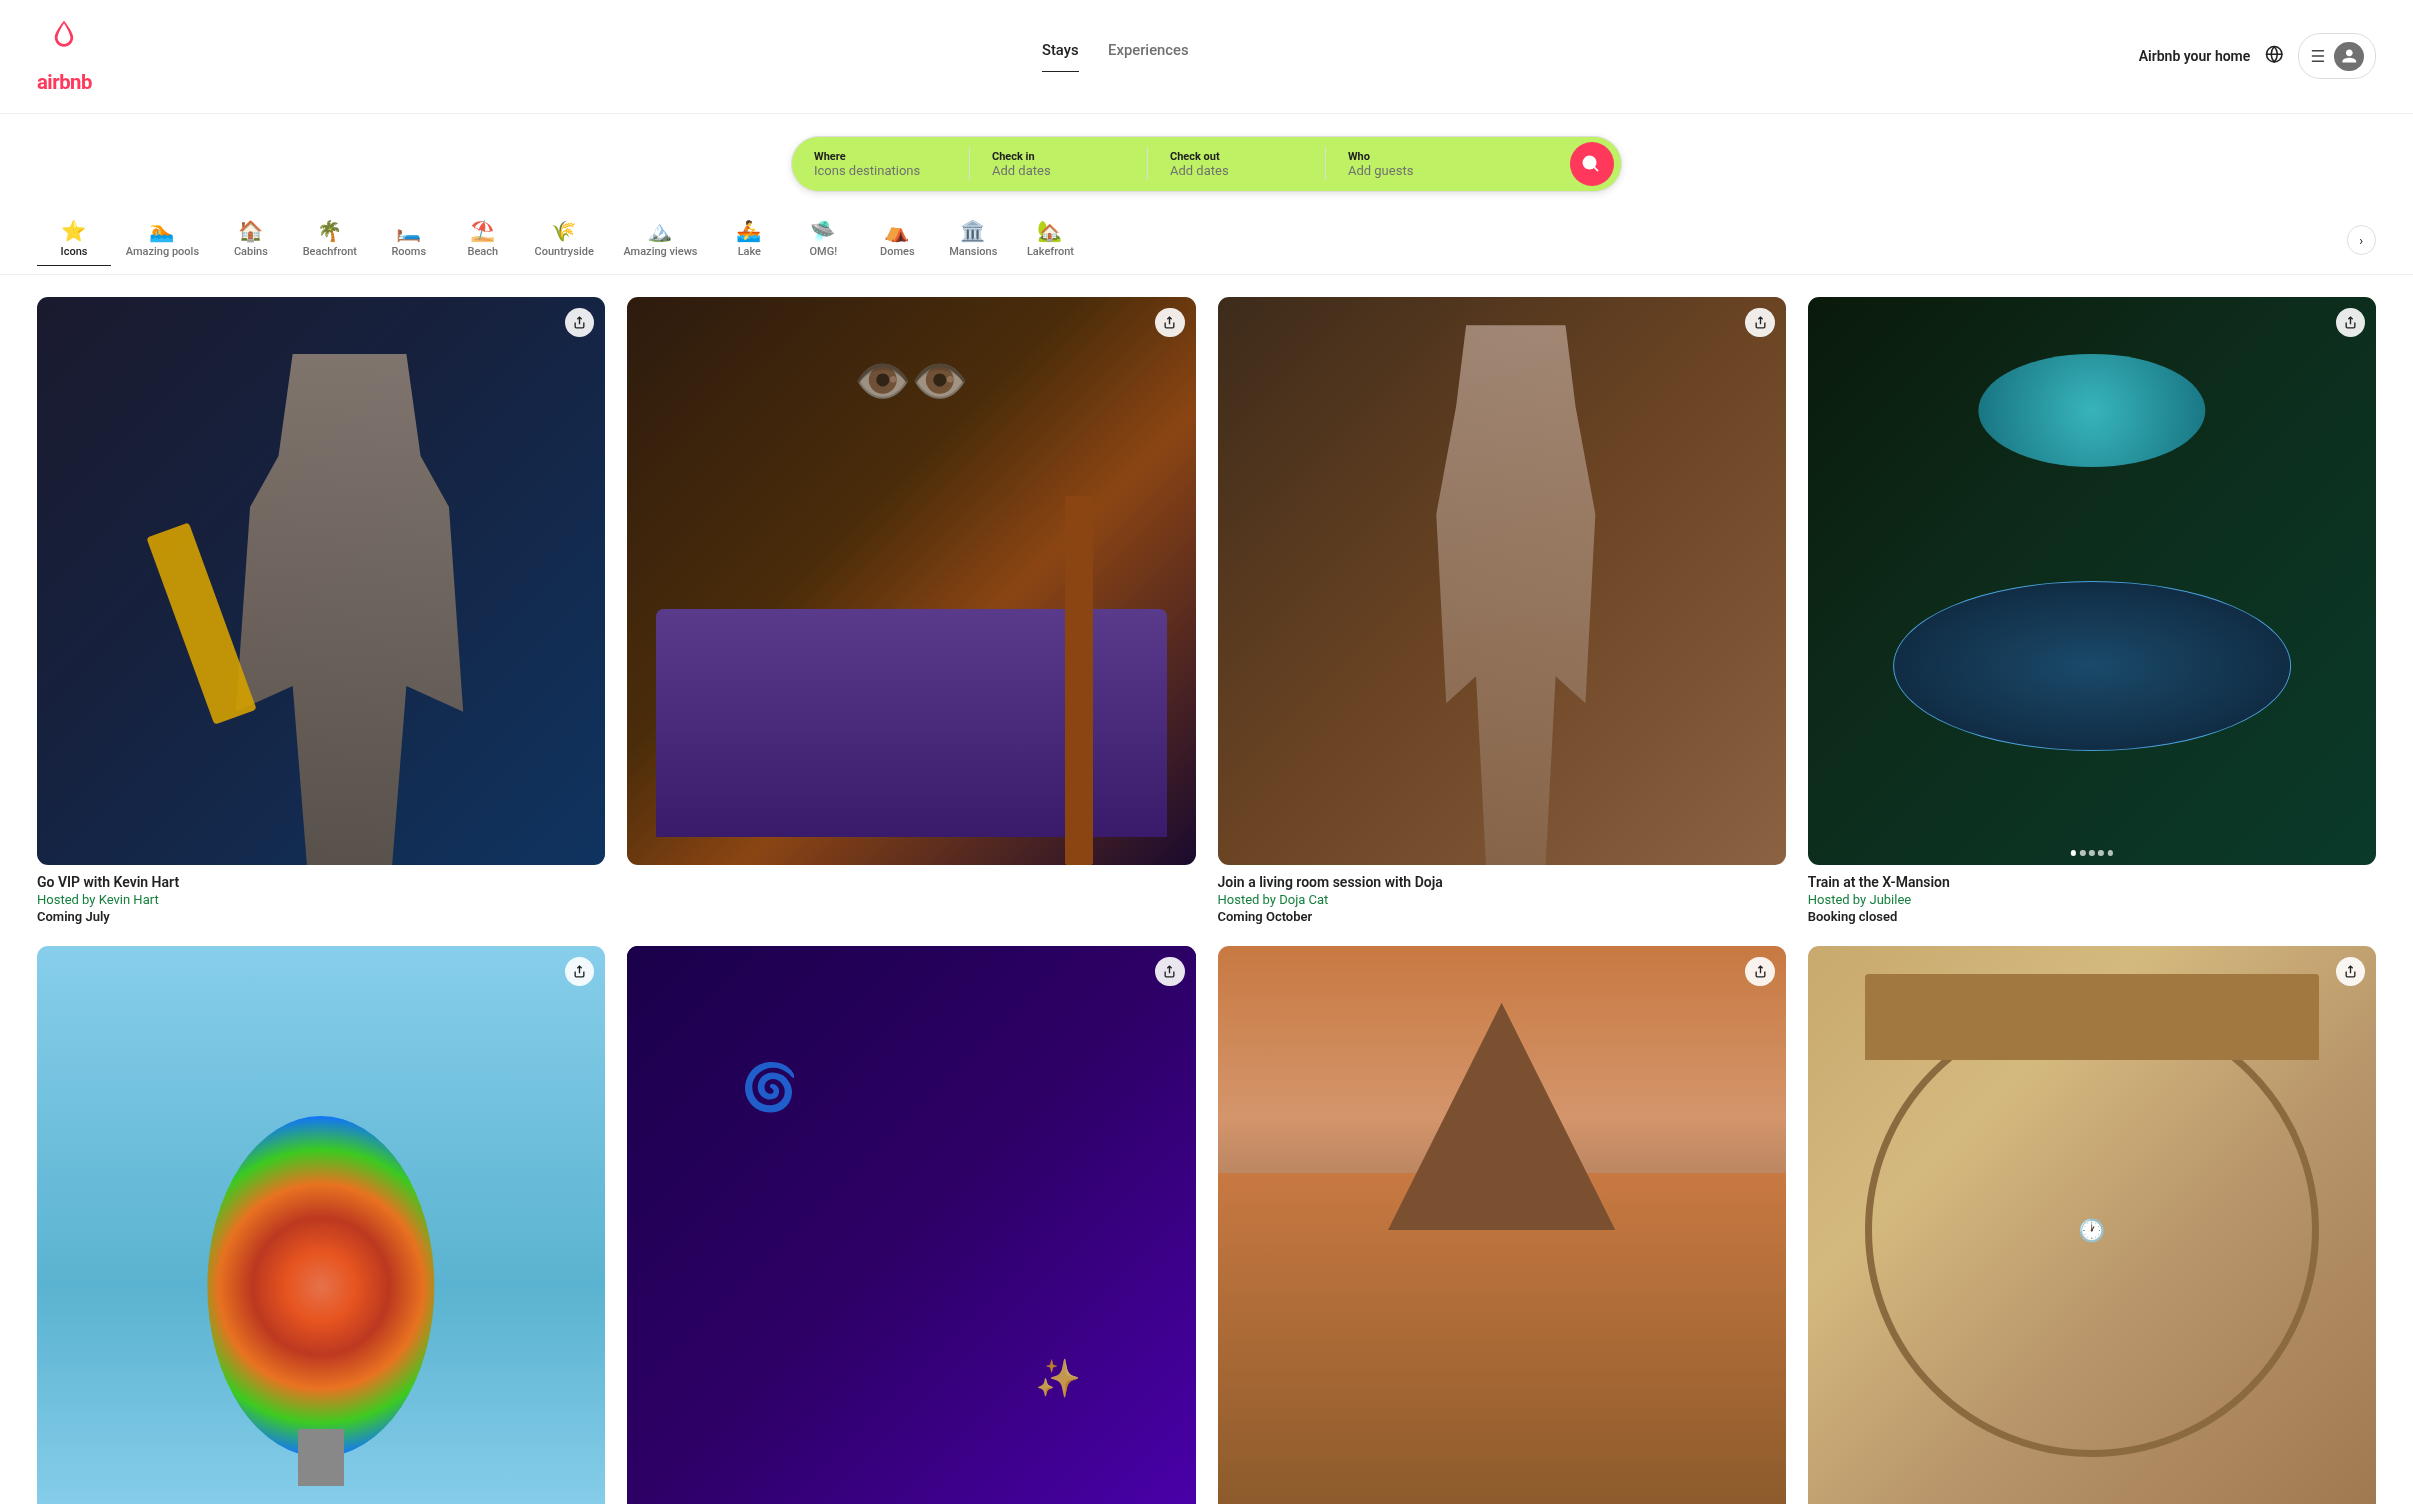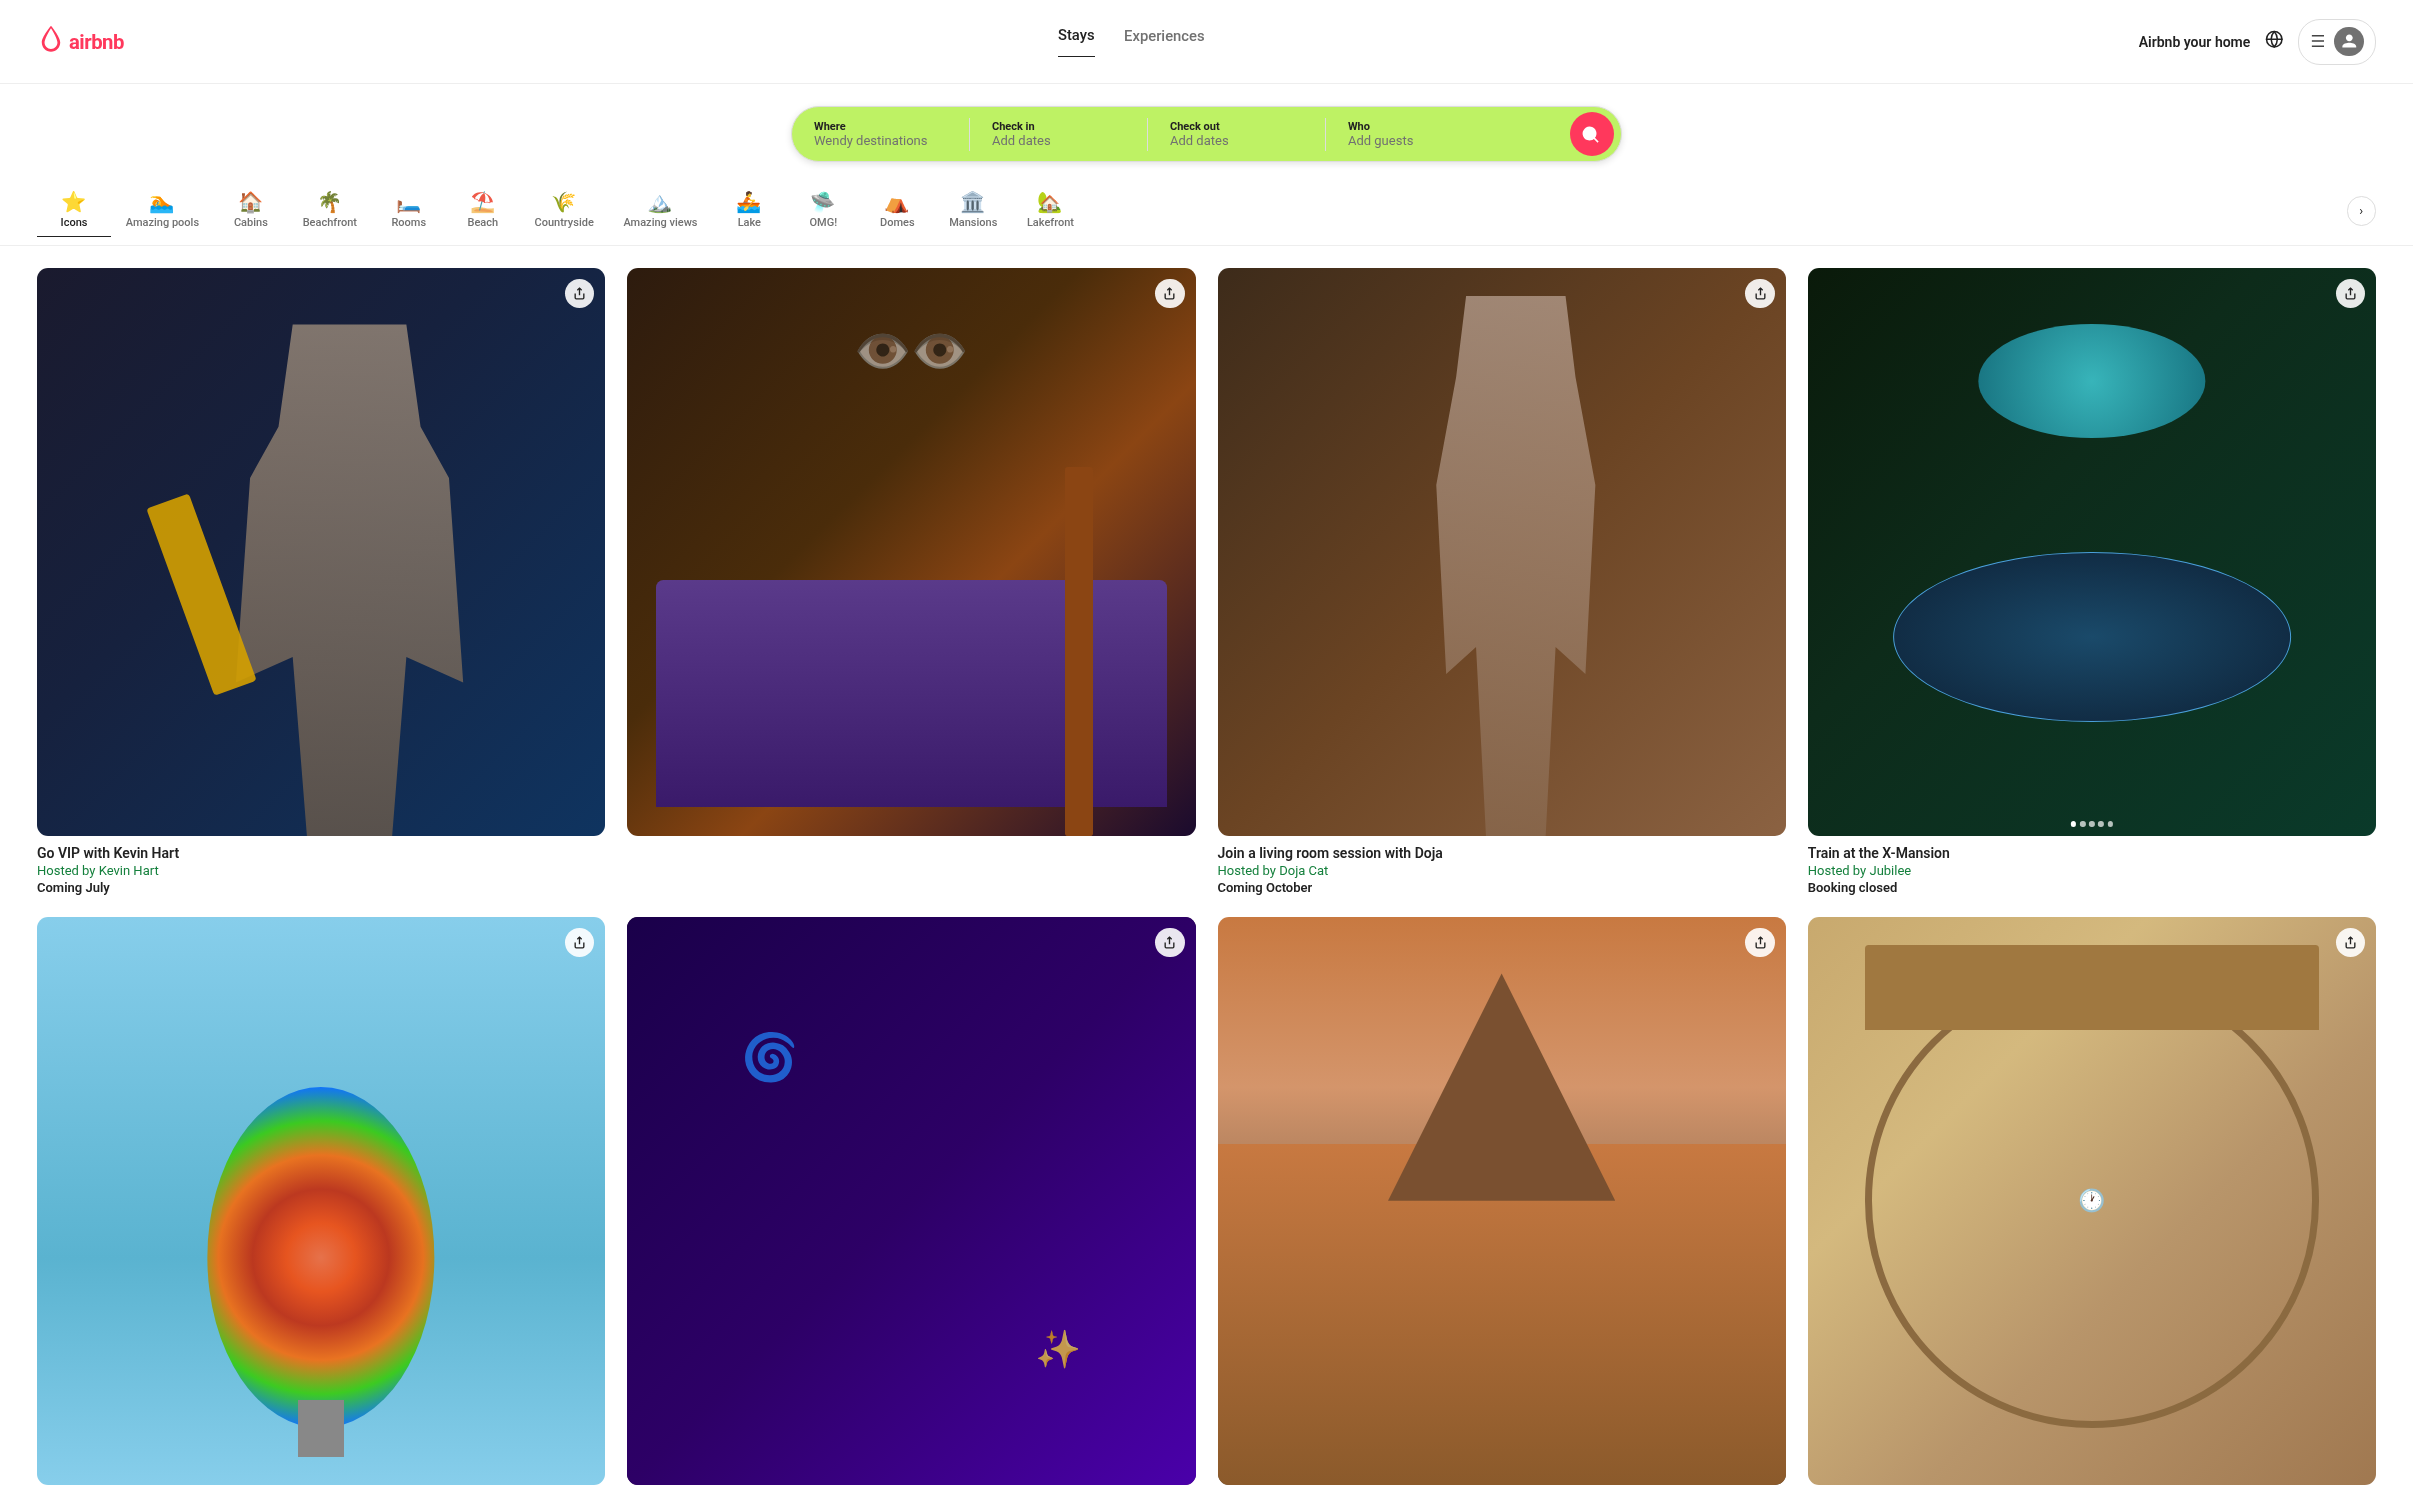--- a/index.html
+++ b/index.html
@@ -13,22 +13,23 @@
       padding: 18.5px 37px;
       border-bottom: 0.9px solid #eee;
       position: sticky;
       top: 0;
       background: #fff;
       z-index: 100;
     }
     .logo-area {
       display: flex;
       align-items: center;
-      gap: 4px;
-      cursor: pointer;
+      gap: 16px;
+      cursor: pointer;
+      flex-direction: column;
     }
     .logo-icon {
       color: #FF385C;
       font-size: 26px;
     }
     .logo-text {
       color: #FF385C;
       font-weight: 700;
       font-size: 20.3px;
       letter-spacing: -0.5px;
@@ -327,21 +328,21 @@
         </svg>
       </div>
     </div>
   </div>
 </header>
 
 <div class="search-bar-container">
   <div class="search-bar">
     <div class="search-segment">
       <span class="search-label">Where</span>
-      <span class="search-value">Wendy destinations</span>
+      <span class="search-value">Icons destinations</span>
     </div>
     <div class="search-divider"></div>
     <div class="search-segment">
       <span class="search-label">Check in</span>
       <span class="search-value">Add dates</span>
     </div>
     <div class="search-divider"></div>
     <div class="search-segment">
       <span class="search-label">Check out</span>
       <span class="search-value">Add dates</span>

